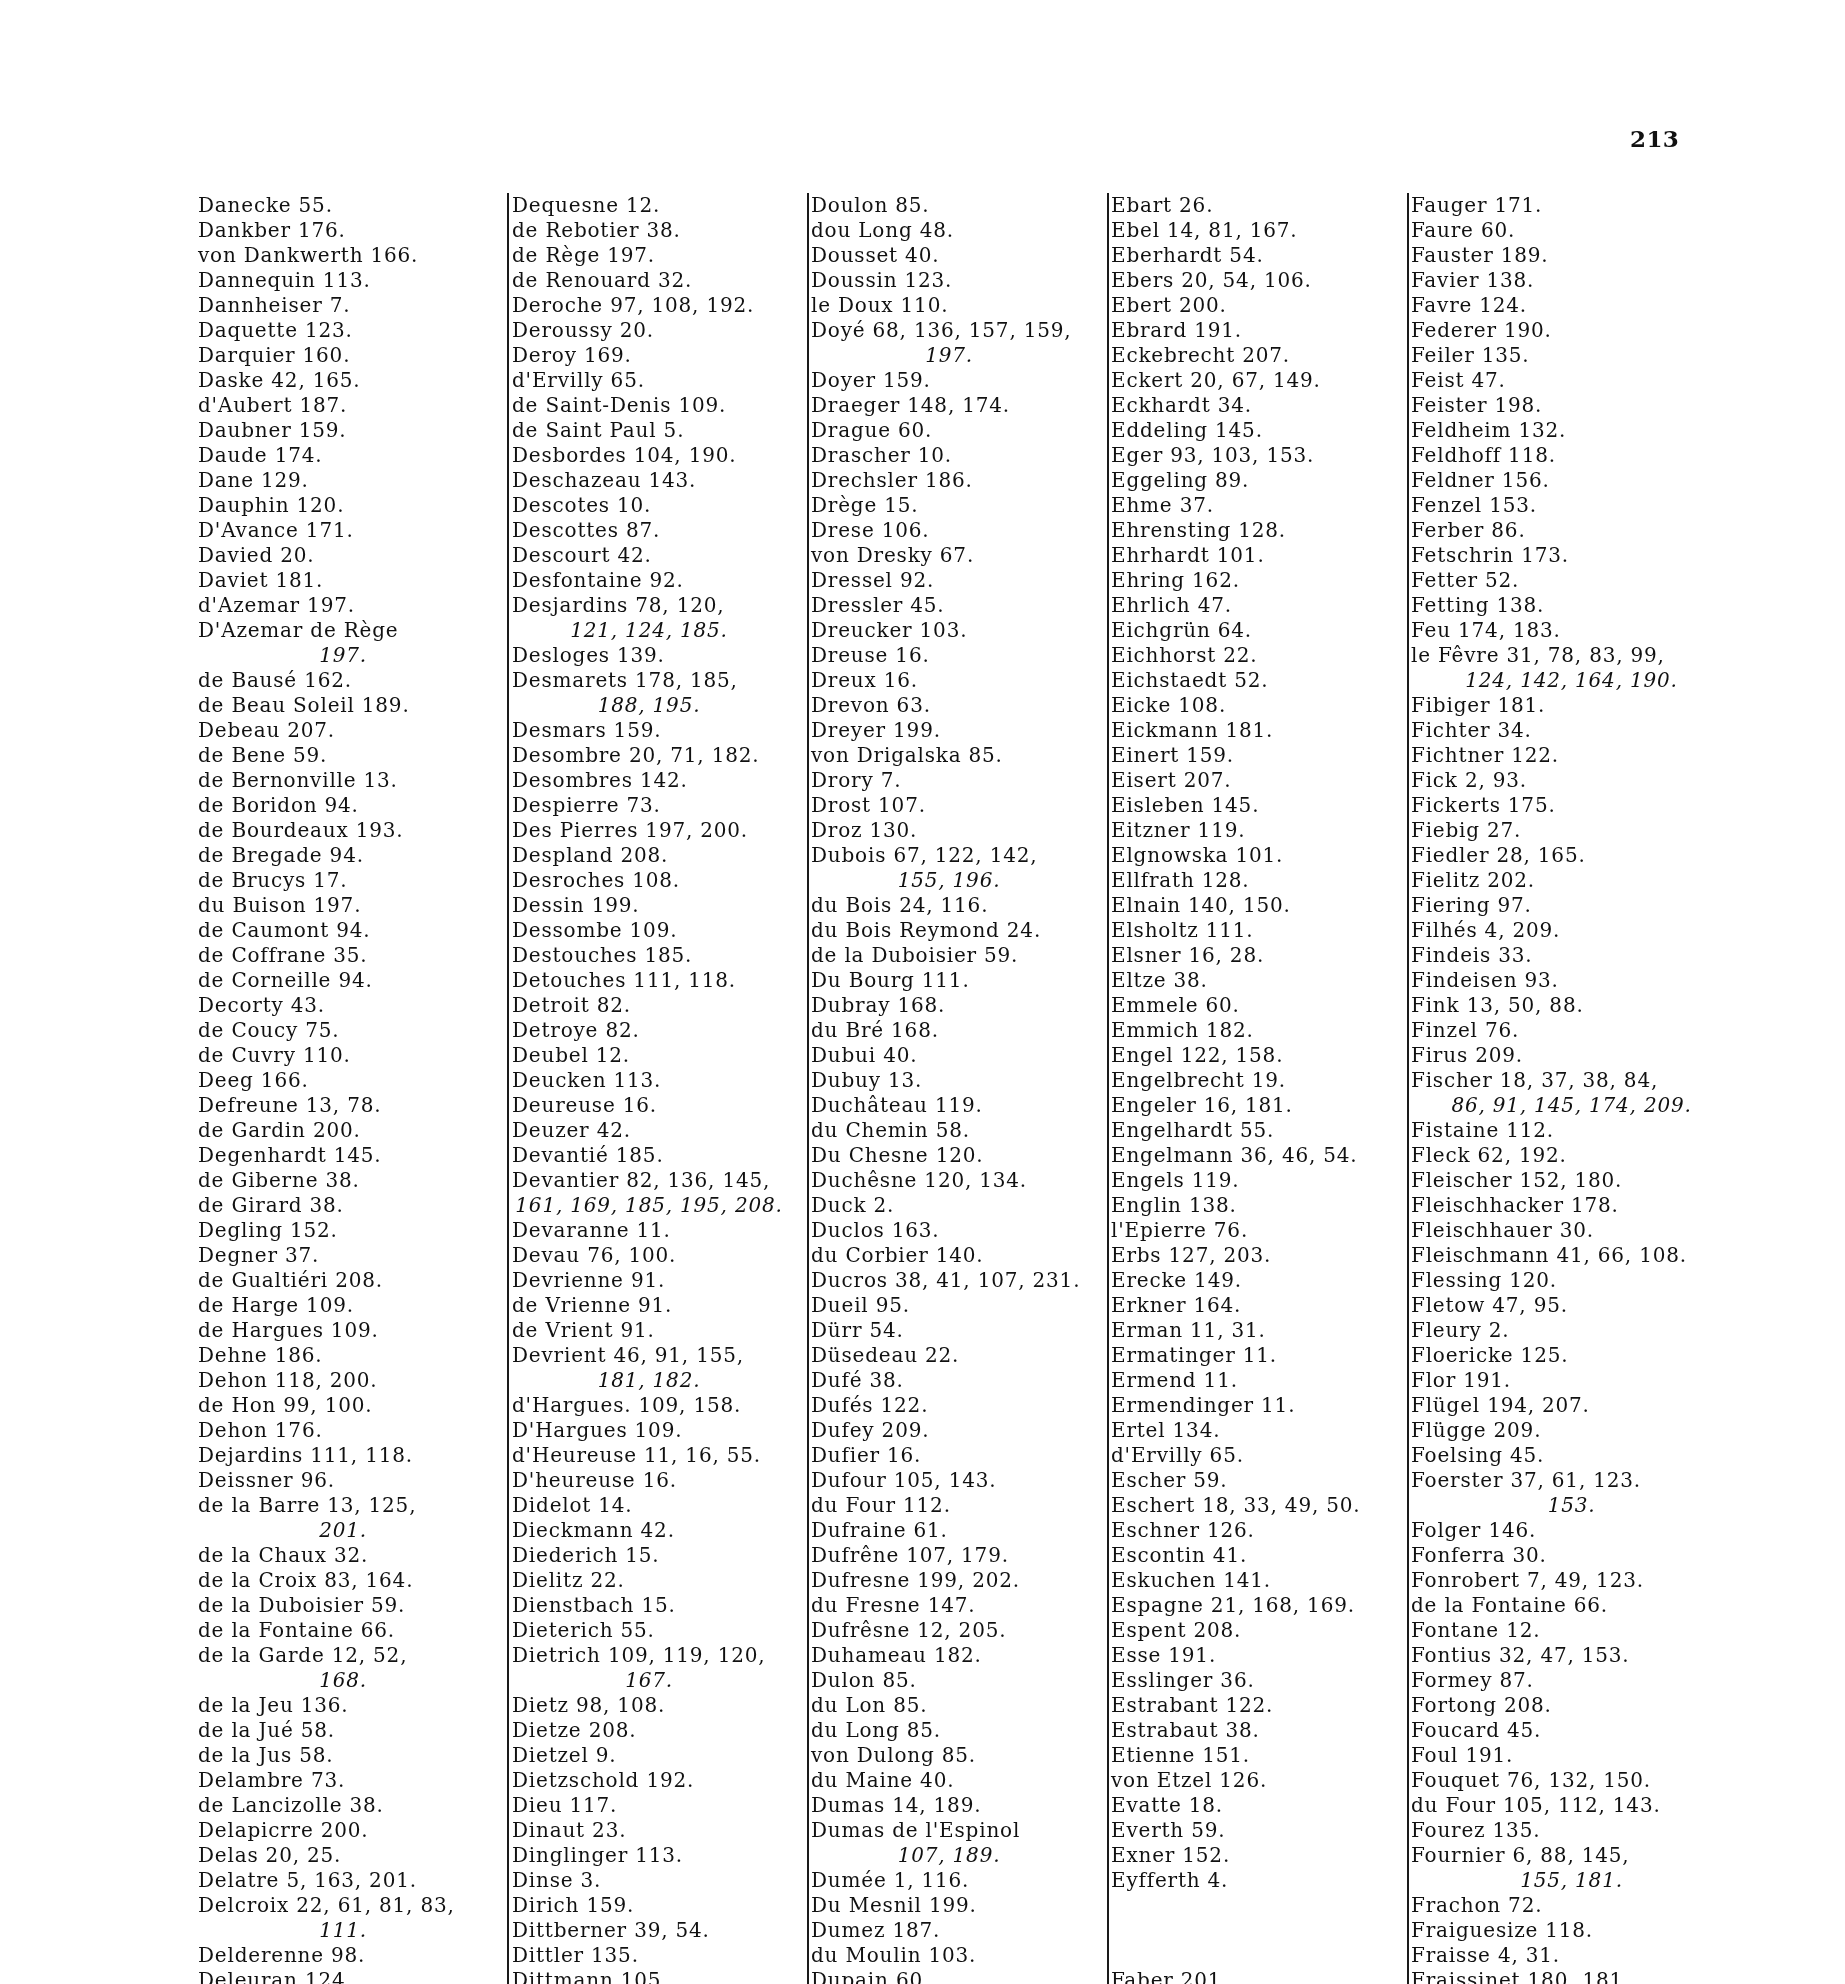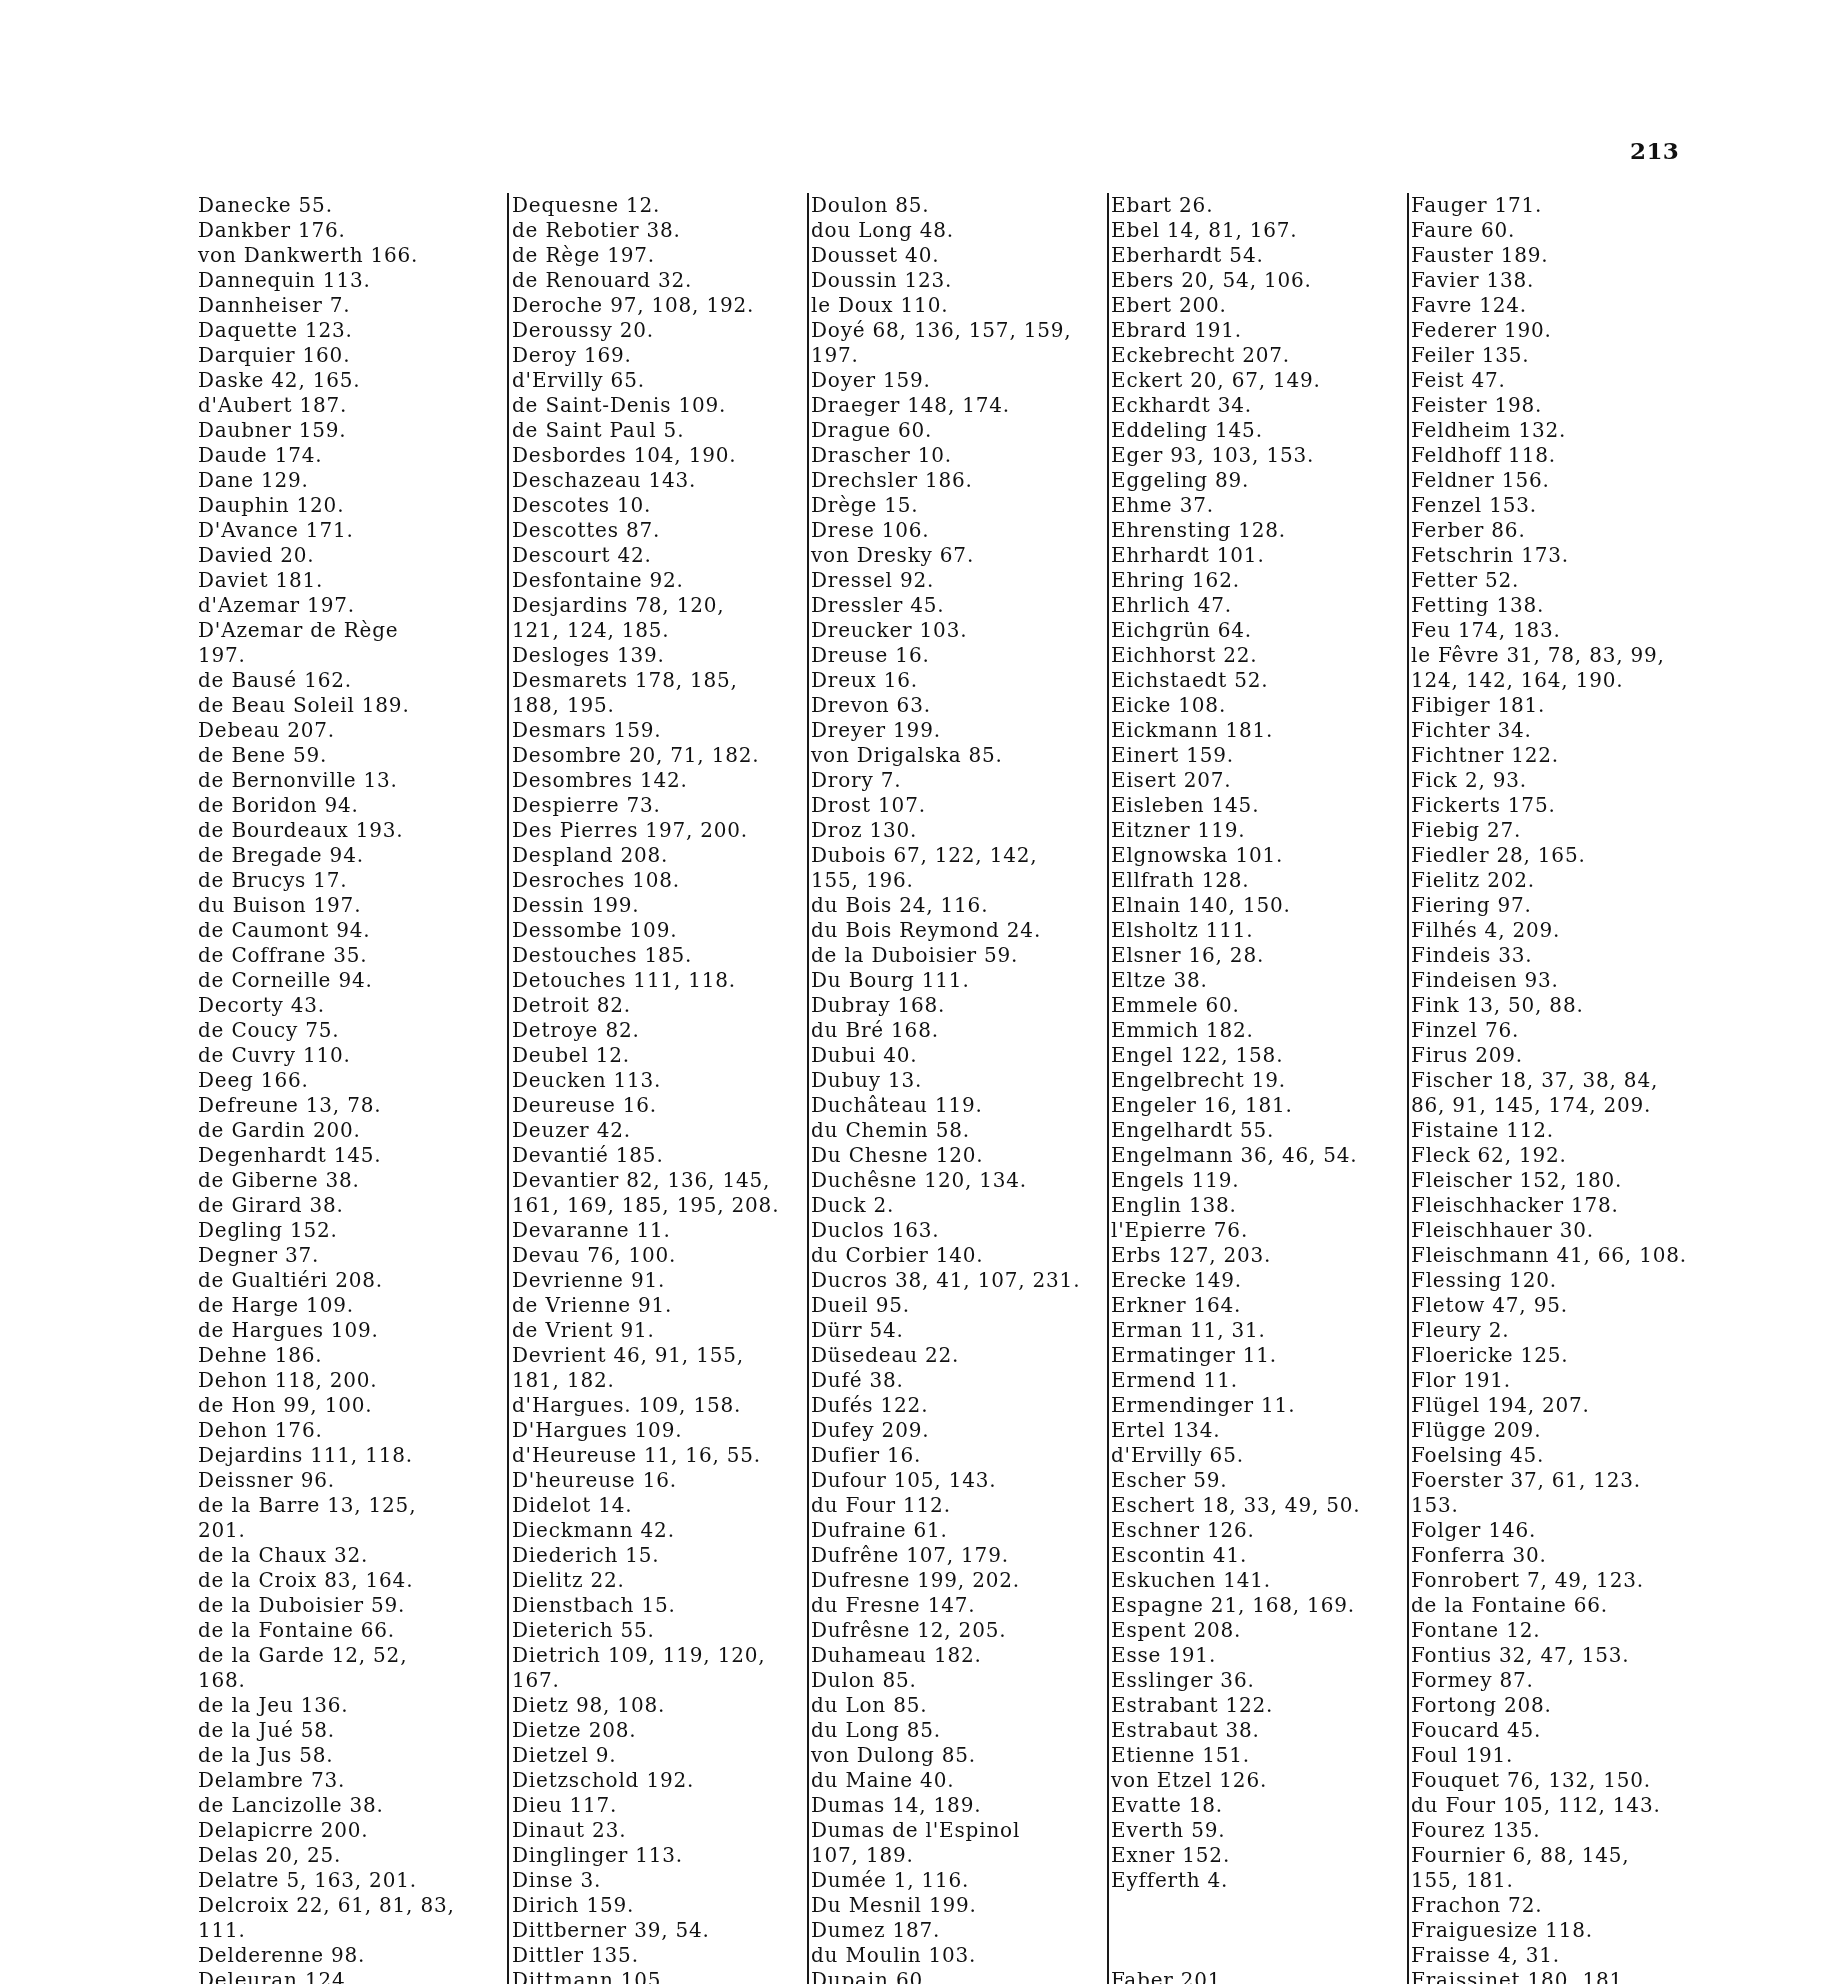--- a/index.html
+++ b/index.html
@@ -1,32 +1,32 @@
 <!DOCTYPE html>
 <html style="font-size:6.4px"><head>
 <meta charset="utf-8">
 <style>
   html, body { margin: 0; padding: 0; background: #ffffff; }
   body { width: 1845px; height: 2668px; position: relative; overflow: hidden;
          font-family: "DejaVu Serif", "Liberation Serif", serif; color: #111; }
-  .page-number { position: absolute; left: 1630px; top: 137px; font-size: 23px; font-weight: bold; letter-spacing: 0.4px; }
+  .page-number { position: absolute; left: 1630px; top: 125px; font-size: 23px; font-weight: bold; letter-spacing: 0.4px; }
   .columns { position: absolute; top: 193px; left: 198px; width: 1548px; height: 2287px; }
   .col { position: absolute; top: 0; height: 2287px; }
   .col-1 { left: 0px; width: 306px; }
   .col-2 { left: 314px; width: 290px; }
   .col-3 { left: 613px; width: 292px; }
   .col-4 { left: 913px; width: 290px; }
   .col-5 { left: 1213px; width: 337px; }
   .divider { position: absolute; top: 0; width: 2px; height: 2263px; background: #1a1a1a; }
   .div-1 { left: 309px; }
   .div-2 { left: 609px; }
   .div-3 { left: 909px; }
   .div-4 { left: 1209px; }
   .entry { font-size: 20px; line-height: 25px; white-space: nowrap; letter-spacing: 0.8px; }
-  .cont { padding-left: 0; text-align: left; padding-right: 16px; }
+  .cont { padding-left: 0; text-align: center; padding-right: 16px; font-style: italic; }
 </style>
 </head>
 <body>
 
 <div class="page-number">213</div>
 
 <div class="columns">
   <div class="divider div-1"></div>
   <div class="divider div-2"></div>
   <div class="divider div-3"></div>

